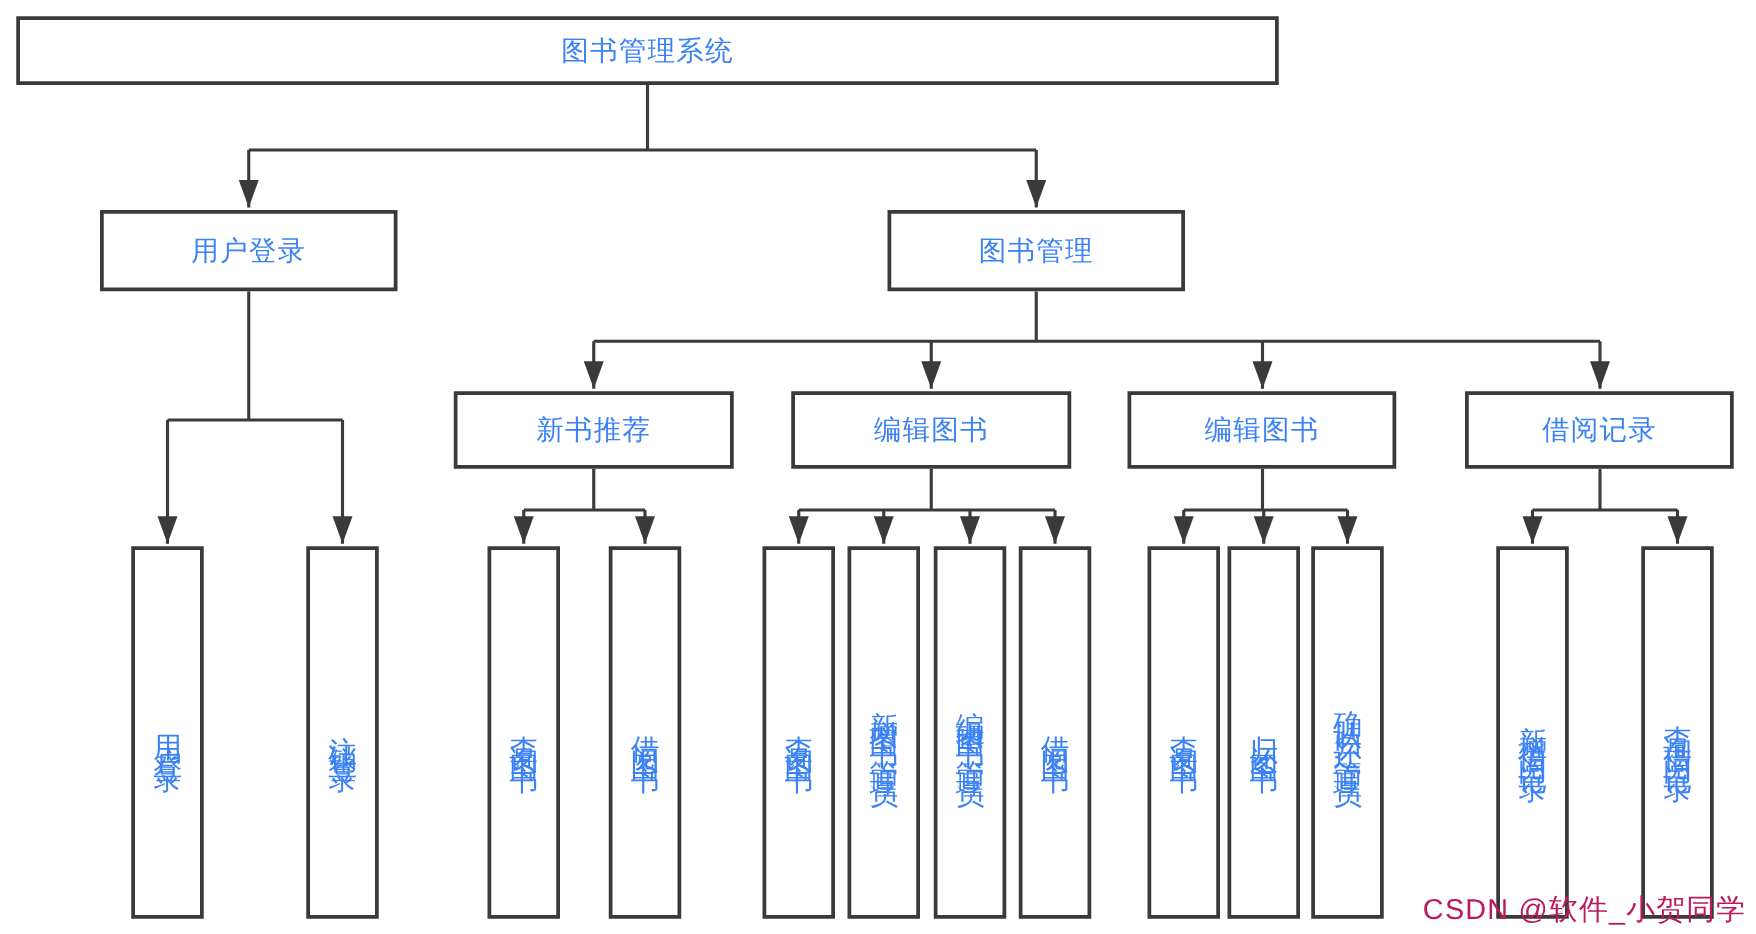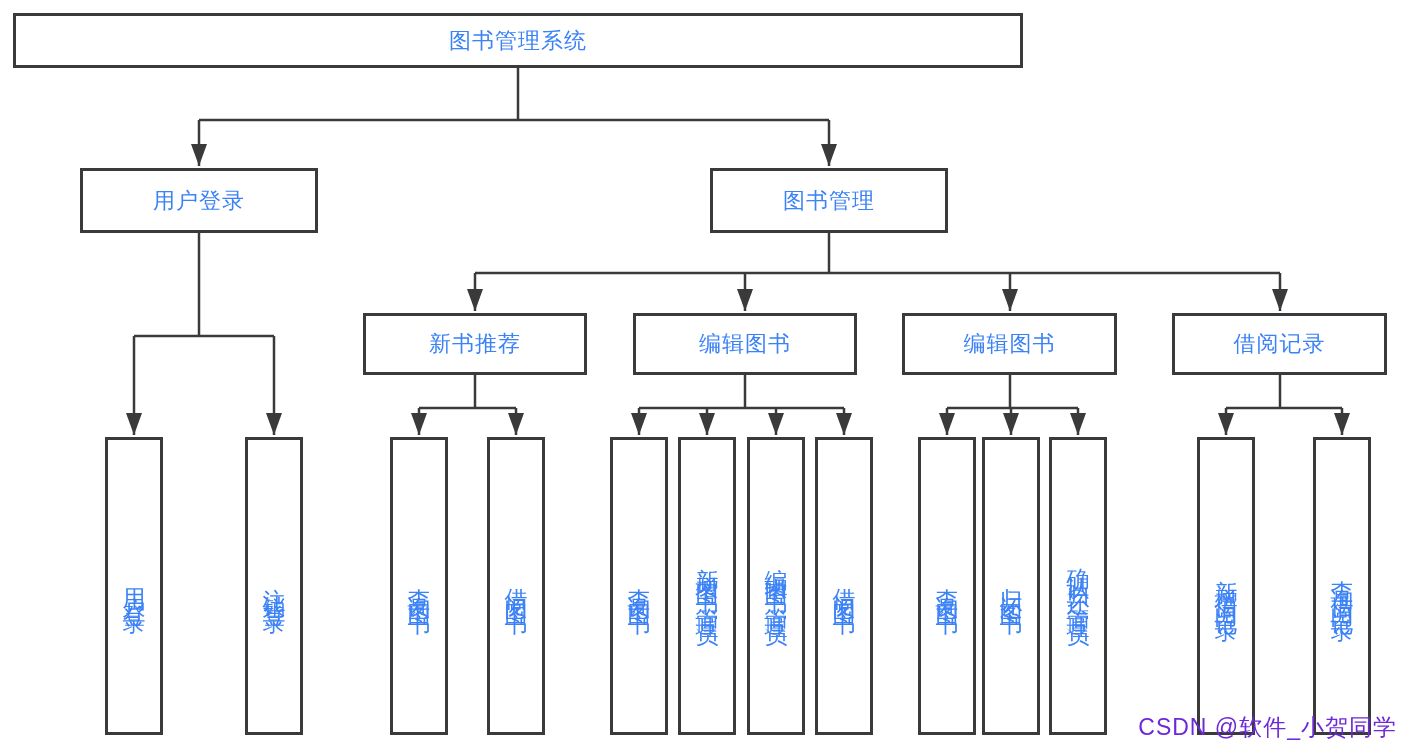--- a/index.html
+++ b/index.html
@@ -27,21 +27,21 @@
     writing-mode:vertical-rl;text-orientation:mixed;
     font-size:23px;letter-spacing:8px;line-height:1;
   }
   .lf1{left:105px;} .lf2{left:245px;}
   .lf3{left:390px;} .lf4{left:487px;}
   .lf5{left:610px;} .lf6{left:678px;} .lf7{left:747px;} .lf8{left:815px;}
   .lf9{left:918px;} .lf10{left:982px;} .lf11{left:1049px;}
   .lf12{left:1197px;} .lf13{left:1313px;}
   .watermark{
     position:absolute;right:8px;bottom:4px;z-index:10;
-    font-size:23px;color:#6d28d9;letter-spacing:1px;white-space:nowrap;
+    font-size:23px;color:#be185d;letter-spacing:1px;white-space:nowrap;
   }
 </style>
 </head>
 <body>
 
 <div class="canvas">
 
   <svg class="connectors" viewBox="0 0 1405 747" xmlns="http://www.w3.org/2000/svg">
     <defs>
       <marker id="arr" markerUnits="userSpaceOnUse" markerWidth="22" markerHeight="18" refX="22" refY="9" orient="auto">

